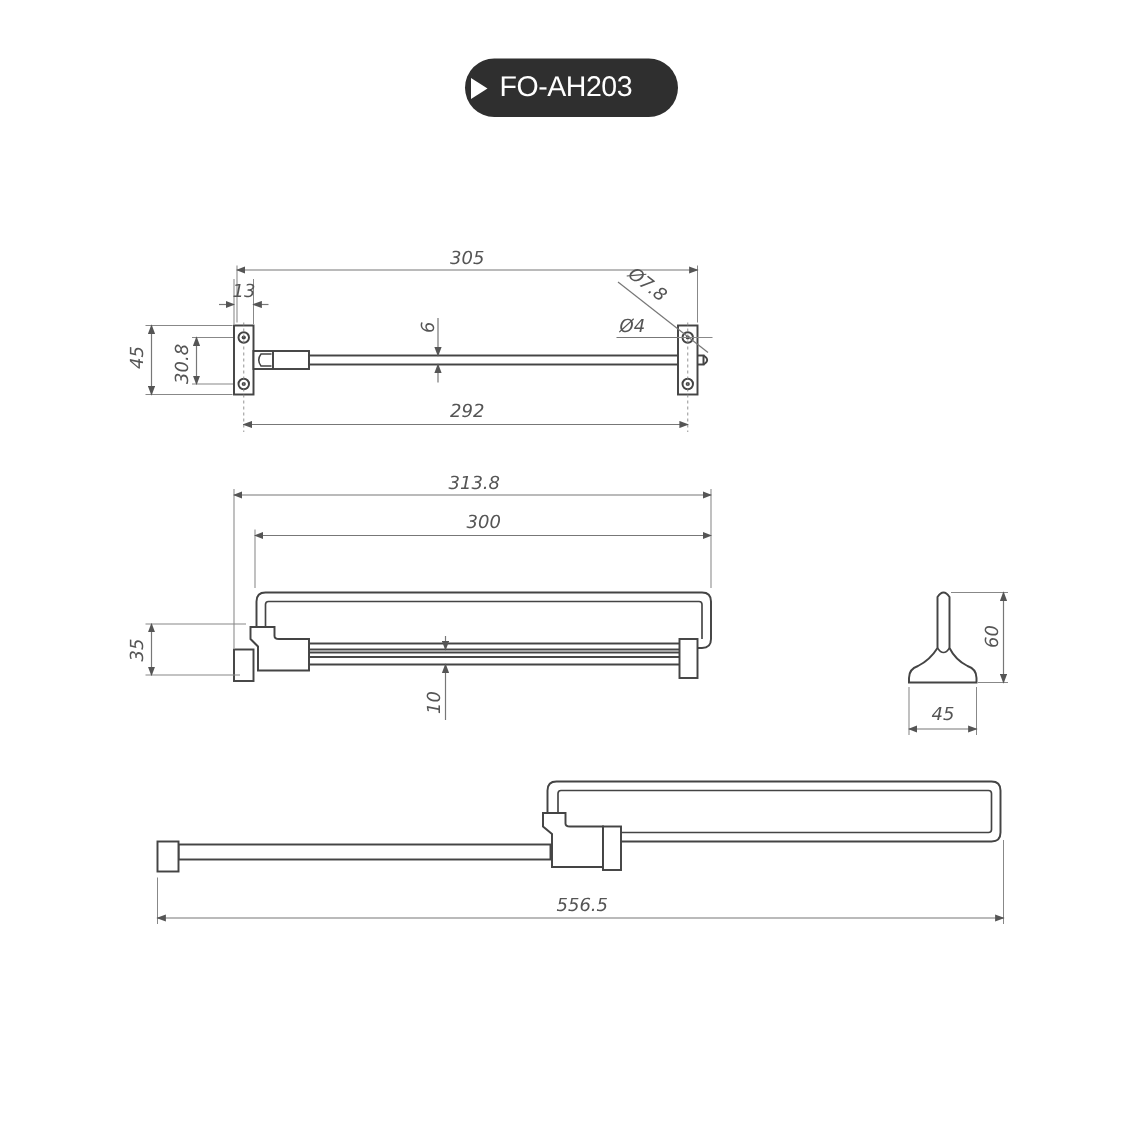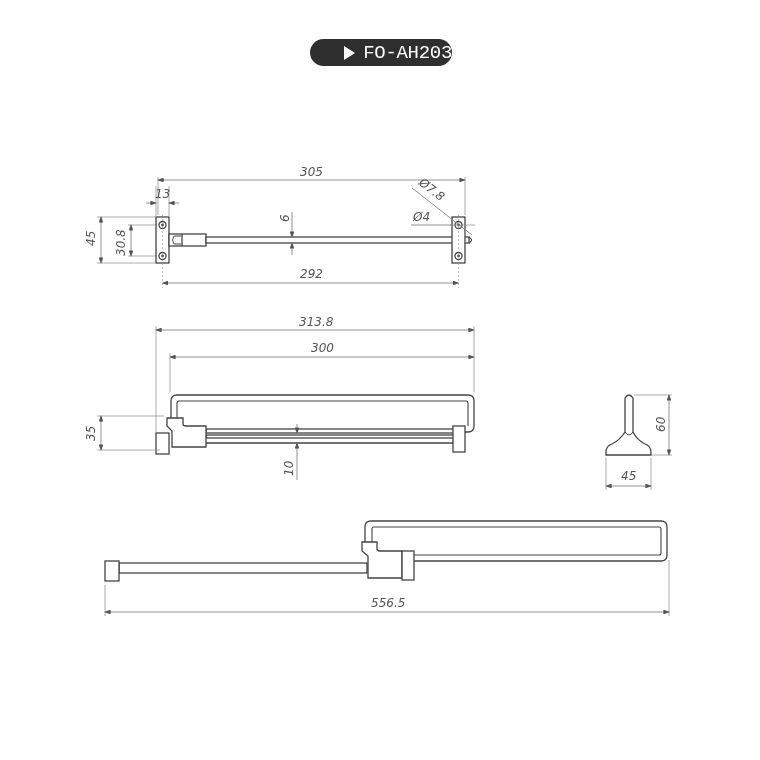--- a/index.html
+++ b/index.html
@@ -1,21 +1,21 @@
 <!DOCTYPE html>
 <html><head>
   <meta charset="utf-8">
   <style>
     html, body { margin: 0; padding: 0; background: #ffffff; }
     body { width: 760px; height: 760px; position: relative; overflow: hidden; font-family: "DejaVu Sans", sans-serif; }
     .badge {
-      position: absolute; left: 310px; top: 39px; width: 142px; height: 27px;
+      position: absolute; left: 310px; top: 39px; width: 142px; height: 39px;
       background: #2f2f2f; border-radius: 20px; color: #fff;
-      display: flex; align-items: center; justify-content: flex-end; gap: 8px;
-      font-family: Liberation Mono, monospace; font-size: 19px; letter-spacing: -0.3px;
+      display: flex; align-items: center; justify-content: flex-start; gap: 8px;
+      font-family: Liberation Sans, sans-serif; font-size: 19px; letter-spacing: -0.3px;
     }
     .badge .play { width: 0; height: 0; border-top: 7px solid transparent; border-bottom: 7px solid transparent; border-left: 11px solid #fff; margin-left: 4px; }
     svg.drawing { position: absolute; left: 0; top: 0; }
     .dim-text { font-family: "DejaVu Sans", sans-serif; font-size: 12px; font-style: italic; fill: #555; }
     .part { stroke: #444; stroke-width: 1.3; fill: #fff; }
     .dim { stroke: #777; stroke-width: 0.8; fill: none; }
     .ext { stroke: #888; stroke-width: 0.7; fill: none; }
     .ctr { stroke: #888; stroke-width: 0.6; stroke-dasharray: 2 2; fill: none; }
   </style>
 </head>

